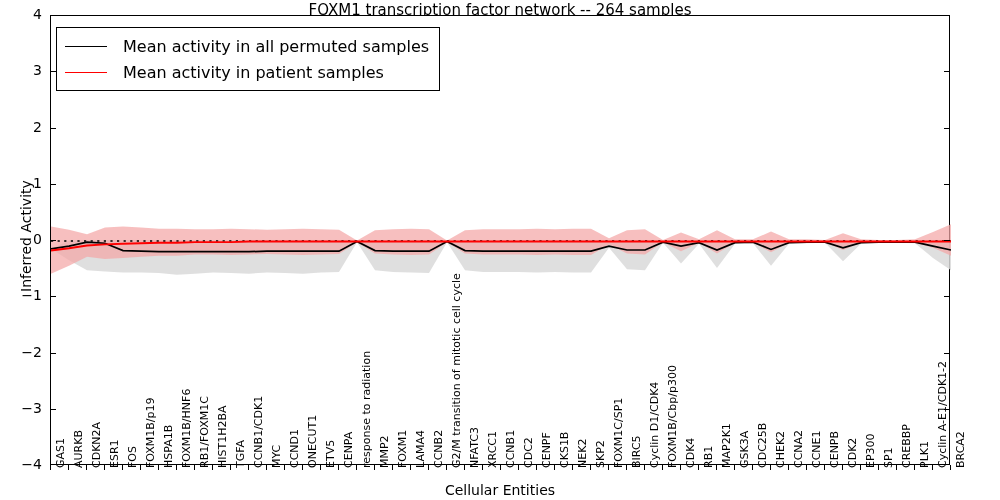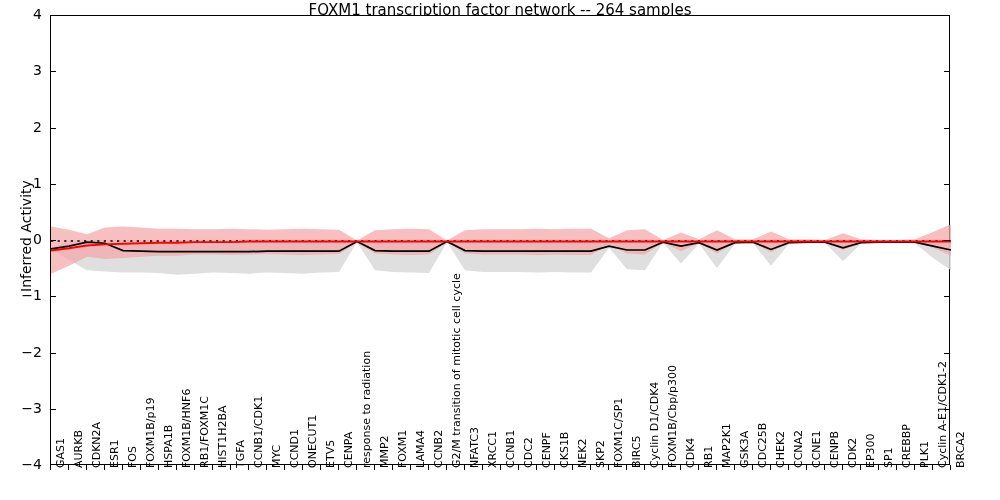--- a/index.html
+++ b/index.html
@@ -198,15 +198,26 @@
       <div class="xlab" style="left: 778px;">CENPB</div>
       <div class="xlab" style="left: 796px;">CDK2</div>
       <div class="xlab" style="left: 814px;">EP300</div>
       <div class="xlab" style="left: 832px;">SP1</div>
       <div class="xlab" style="left: 850px;">CREBBP</div>
       <div class="xlab" style="left: 868px;">PLK1</div>
       <div class="xlab" style="left: 886px;">Cyclin A-E1/CDK1-2</div>
       <div class="xlab" style="left: 904px;">BRCA2</div>
     </div>
 
-
+  <div class="xaxis-title">Cellular Entities</div>
+
+  <div class="legend" id="legend">
+      <div class="legend-row">
+        <span class="legend-line" style="border-top-color: rgb(0, 0, 0);"></span>
+        <span class="legend-text">Mean activity in all permuted samples</span>
+      </div>
+      <div class="legend-row">
+        <span class="legend-line red" style="border-top-color: rgb(255, 0, 0);"></span>
+        <span class="legend-text">Mean activity in patient samples</span>
+      </div>
+    </div>
 
 </div>
 
 </body></html>

